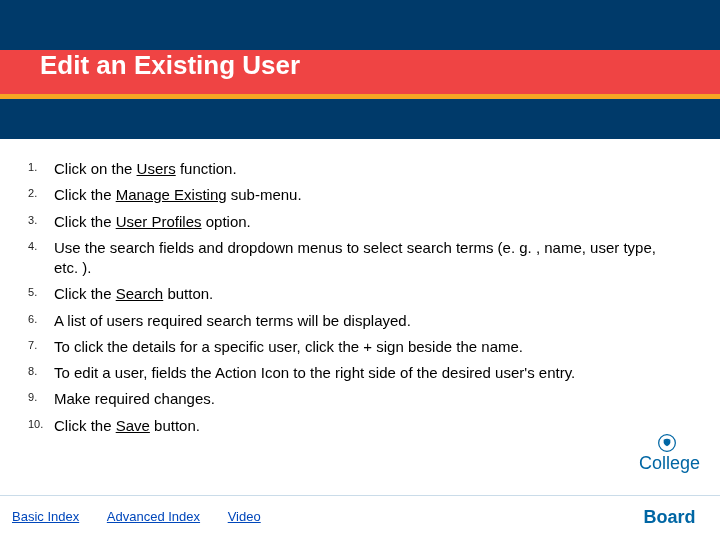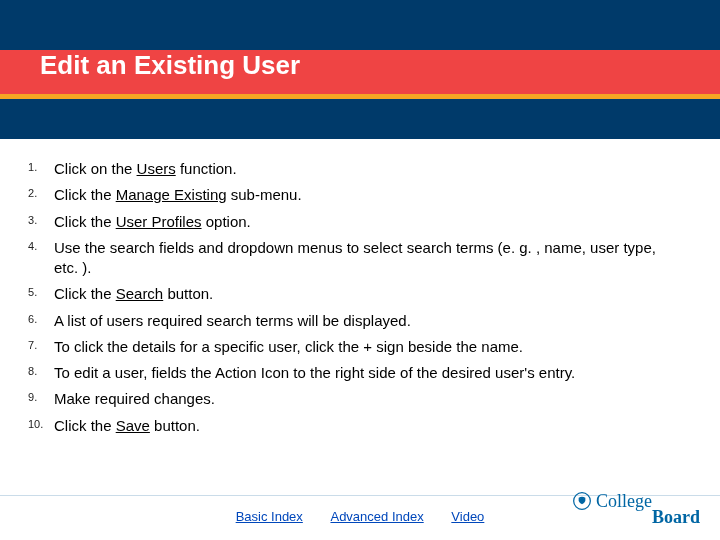--- a/index.html
+++ b/index.html
@@ -9,23 +9,23 @@
   .band-top { background: #003a6a; height: 50px; width: 100%; }
   .title-band { background: #ef4444; height: 44px; width: 100%; display: flex; align-items: flex-start; padding-left: 40px; }
   .title-band h1 { color: #fff; font-size: 26px; font-weight: bold; }
   .band-accent { background: #f6a623; height: 5px; width: 100%; }
   .band-bottom { background: #003a6a; height: 40px; width: 100%; }
   .content { padding: 20px 40px 0 28px; }
   ol.steps { list-style: none; counter-reset: step; }
   ol.steps li { counter-increment: step; position: relative; padding-left: 26px; font-size: 15px; line-height: 1.35; margin-bottom: 6px; }
   ol.steps li::before { content: counter(step) "."; position: absolute; left: 0; top: 1px; font-size: 11px; color: #222; }
   ol.steps li .u { text-decoration: underline; }
-  .footer-links { position: absolute; bottom: 16px; left: 0; width: 100%; text-align: center; font-size: 13px; }
+  .footer-links { position: absolute; bottom: 16px; left: 0; width: 100%; text-align: left; font-size: 13px; }
   .footer-links a { color: #0047bb; text-decoration: underline; margin: 0 12px; cursor: pointer; }
-  .brand { position: absolute; right: 20px; bottom: 12px; display: flex; align-items: center; color: #0066a4; font-family: Liberation Serif, serif; font-size: 18px; }
+  .brand { position: absolute; right: 20px; bottom: 12px; display: flex; align-items: center; color: #0066a4; font-family: Liberation Sans, sans-serif; font-size: 18px; flex-direction: column; }
   .brand svg { margin-right: 4px; }
   .brand .c { font-weight: normal; }
   .brand .b { font-weight: bold; margin-top: 33px; }
   .rule { position: absolute; bottom: 44px; left: 0; width: 100%; height: 1px; background: #7aa7c7; opacity: .4; }
 </style>
 </head>
 <body>
 
 <div class="slide">
 

